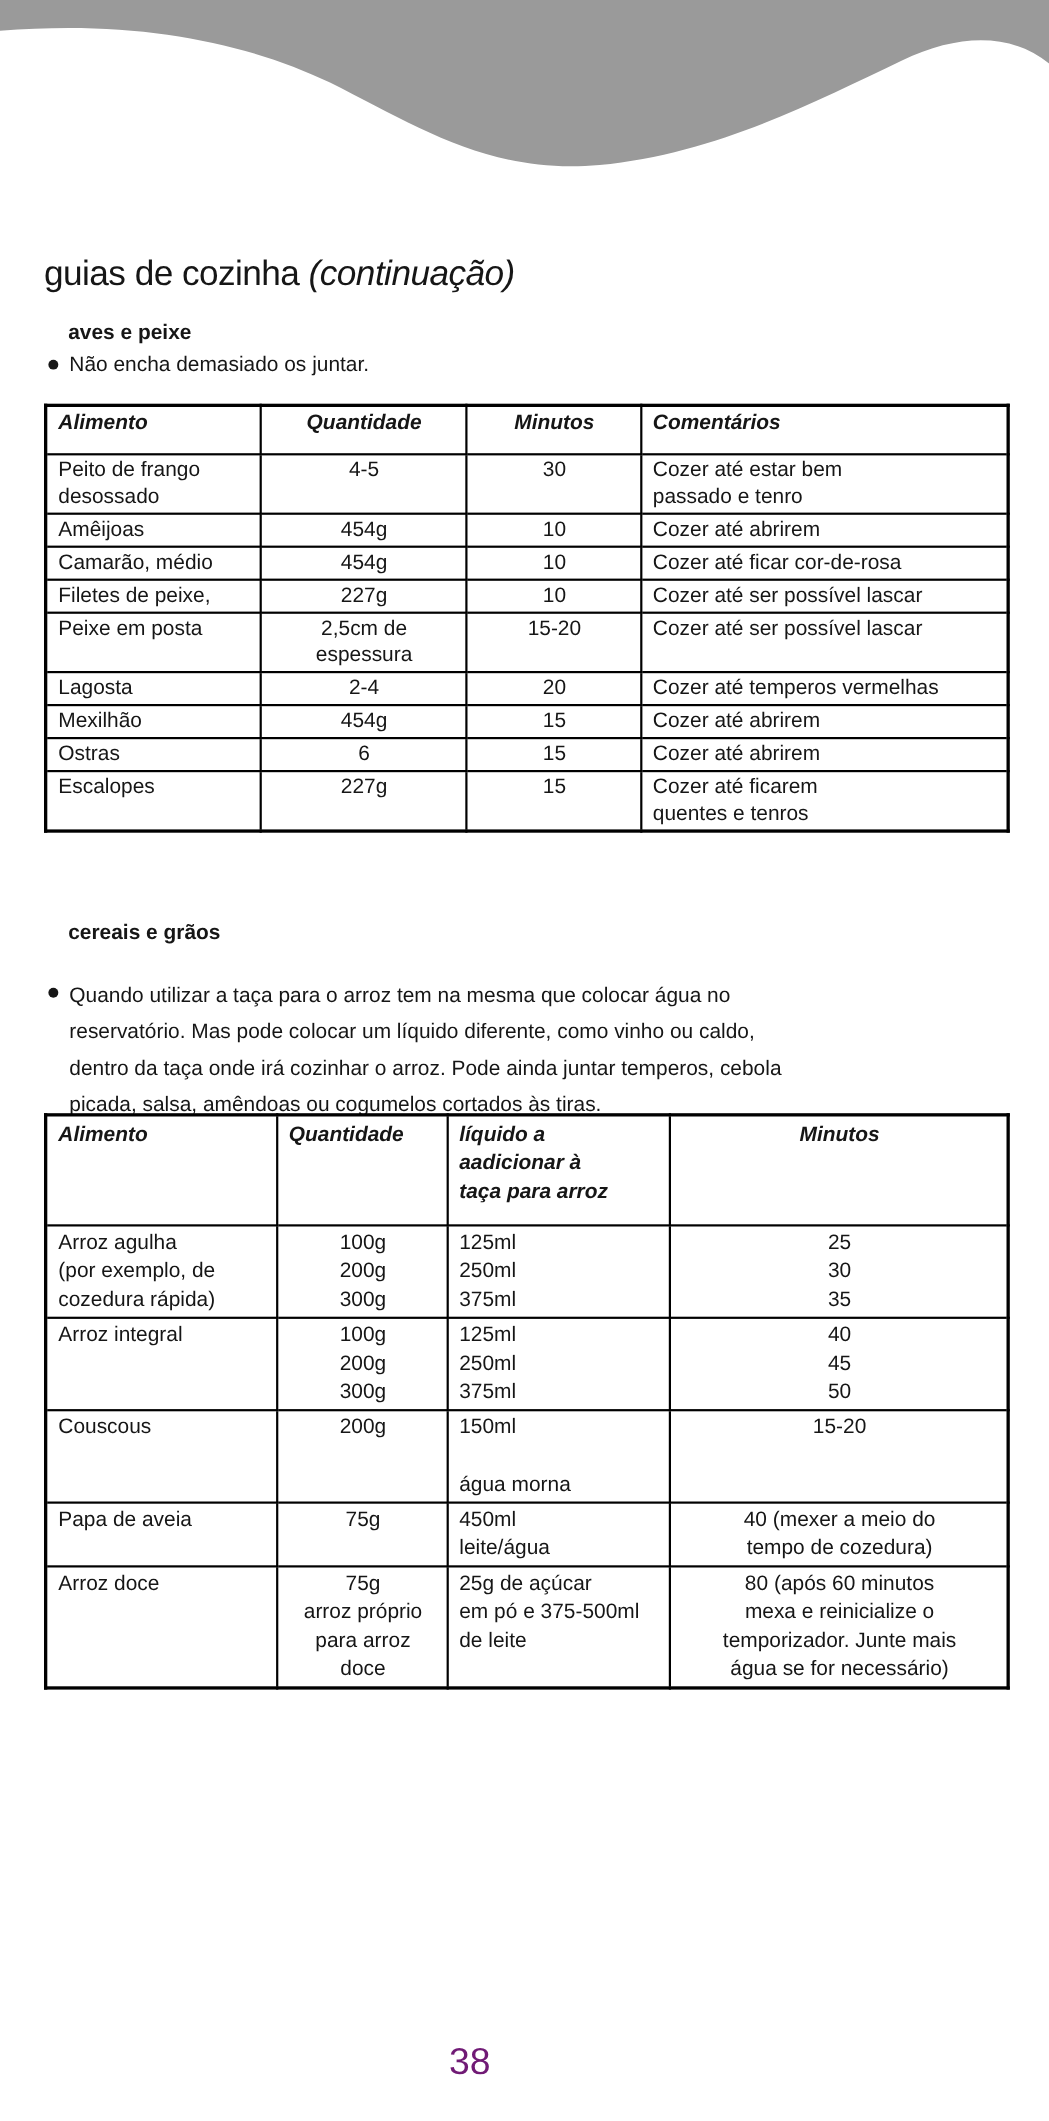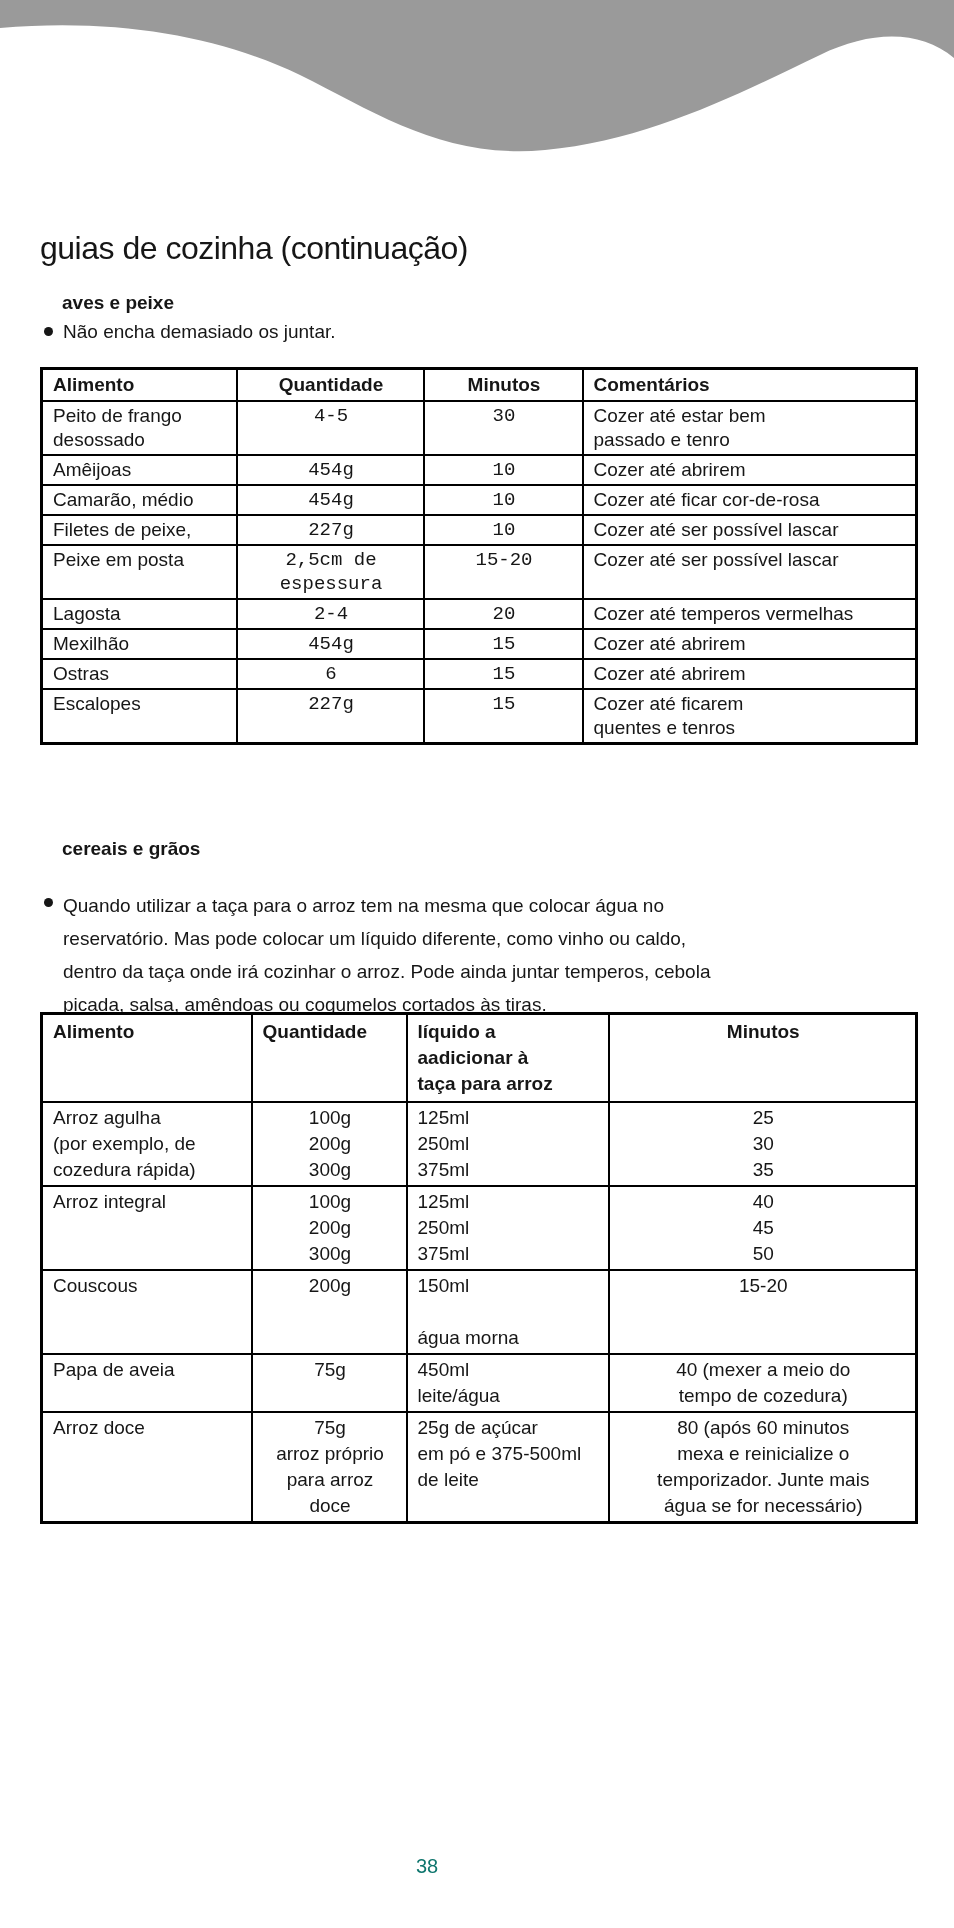--- a/index.html
+++ b/index.html
@@ -4,59 +4,59 @@
 <style>
   html,body{margin:0;padding:0;background:#ffffff;}
   body{width:954px;height:1928px;position:relative;overflow:hidden;
        font-family:"Liberation Sans","DejaVu Sans",sans-serif;color:#161616;}
   .page{position:absolute;inset:0;background:#ffffff;}
 
   .wave{position:absolute;top:0;left:0;width:954px;height:170px;}
 
   .doc-title{position:absolute;top:230px;left:40px;font-size:32px;font-weight:400;
              letter-spacing:-0.5px;white-space:nowrap;}
-  .doc-title .it{}
+  .doc-title .it{font-style:italic;}
 
   .sec-heading{position:absolute;left:62px;font-size:19px;font-weight:700;}
   .h1{top:292px;}
   .h2{top:838px;}
 
   .bullet-row{position:absolute;left:44px;display:flex;align-items:flex-start;}
   .b1{top:318px;}
   .b2{top:862px;width:880px;margin-top:27px;}
   .bullet-dot{width:9px;height:9px;border-radius:50%;background:#161616;
               margin-top:9px;flex:0 0 9px;}
   .bullet-text{margin-left:10px;font-size:19px;line-height:33px;white-space:pre-line;}
   .b1 .bullet-text{line-height:27px;margin-top:0;}
 
   table{border-collapse:collapse;table-layout:fixed;width:875px;position:absolute;left:40px;
         border:3px solid #000;}
   .t1{top:367px;}
   .t2{top:1012px;}
   th,td{border:2px solid #000;vertical-align:top;white-space:pre-line;
         font-size:19px;padding:2px 8px 2px 10px;}
-  th{font-weight:700;text-align:left;padding-top:4px;padding-bottom:4px;}
+  th{font-weight:700;text-align:left;padding-top:4px;padding-bottom:16px;font-style:italic;}
   .t1 td{line-height:24px;}
   .t2 td{line-height:26px;}
   .t2 th{line-height:26px;}
 
   
   .t1 col.c0{width:195px}.t1 col.c1{width:187px}.t1 col.c2{width:159px}.t1 col.c3{width:334px}
   .t2 col.c0{width:210px}.t2 col.c1{width:155px}.t2 col.c2{width:202px}.t2 col.c3{width:308px}
 
   
   .t1 th:nth-child(2),.t1 th:nth-child(3){text-align:center;}
-  .t1 td:nth-child(2),.t1 td:nth-child(3){text-align:center;font-family:Liberation Mono, monospace;}
+  .t1 td:nth-child(2),.t1 td:nth-child(3){text-align:center;}
   .t2 th:nth-child(4){text-align:center;}
   .t2 td:nth-child(2),.t2 td:nth-child(4){text-align:center;}
 
   .t1 tbody tr:last-child td{}
 
   .page-number{position:absolute;top:1855px;left:0;width:854px;text-align:center;
-               font-size:20px;color:#0f766e;}
+               font-size:34px;color:#701a75;}
 </style>
 </head>
 <body>
 
 <div class="page">
 
   <svg class="wave" viewBox="0 0 954 170" preserveAspectRatio="none" aria-hidden="true">
     <path d="M0,0 L954,0 L954,58 C920,30 872,30 820,55 C740,93 650,140 545,150 C445,159 380,115 300,75 C220,37 120,18 0,28 Z" fill="#9a9a9a"></path>
   </svg>
 

